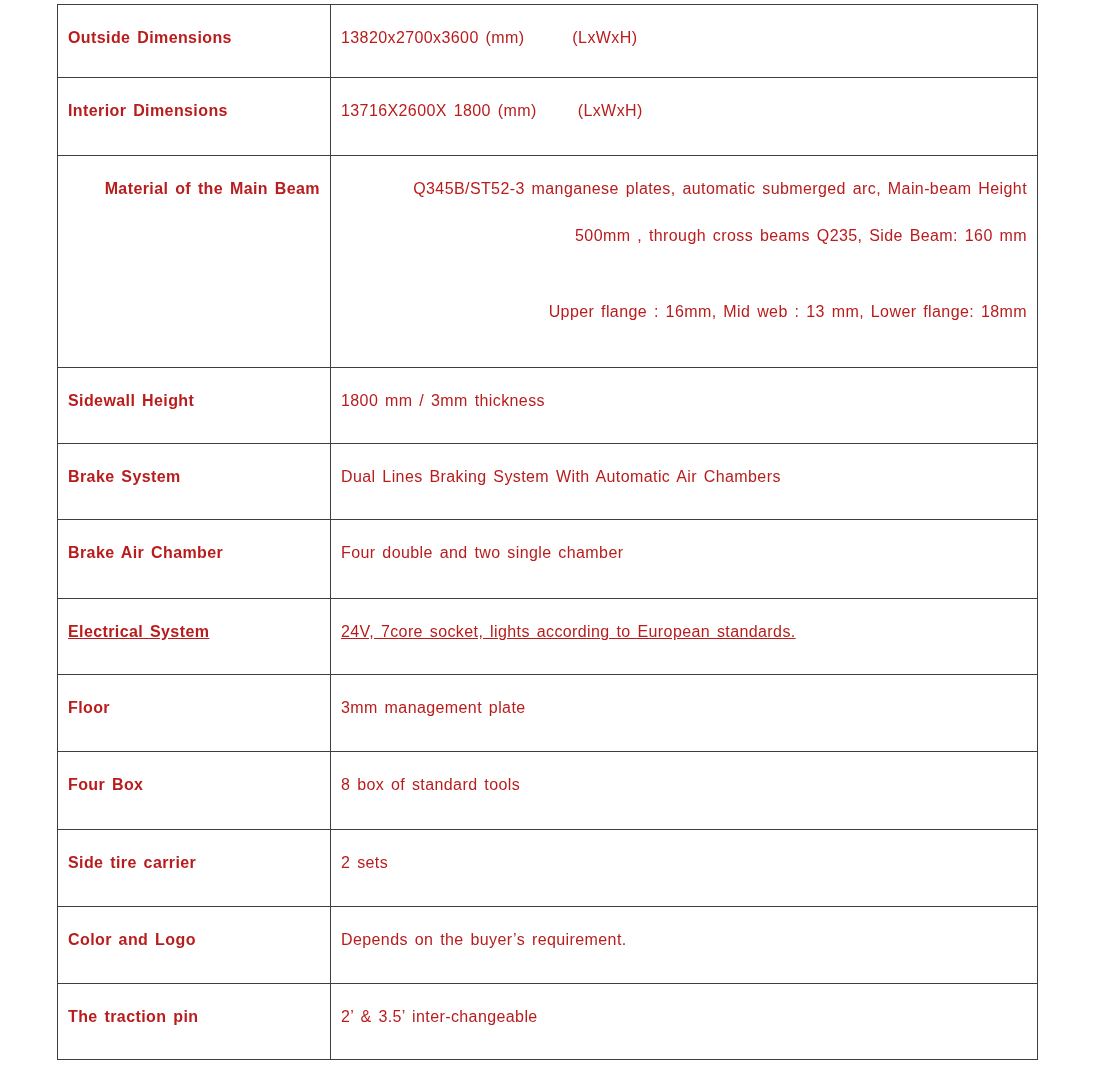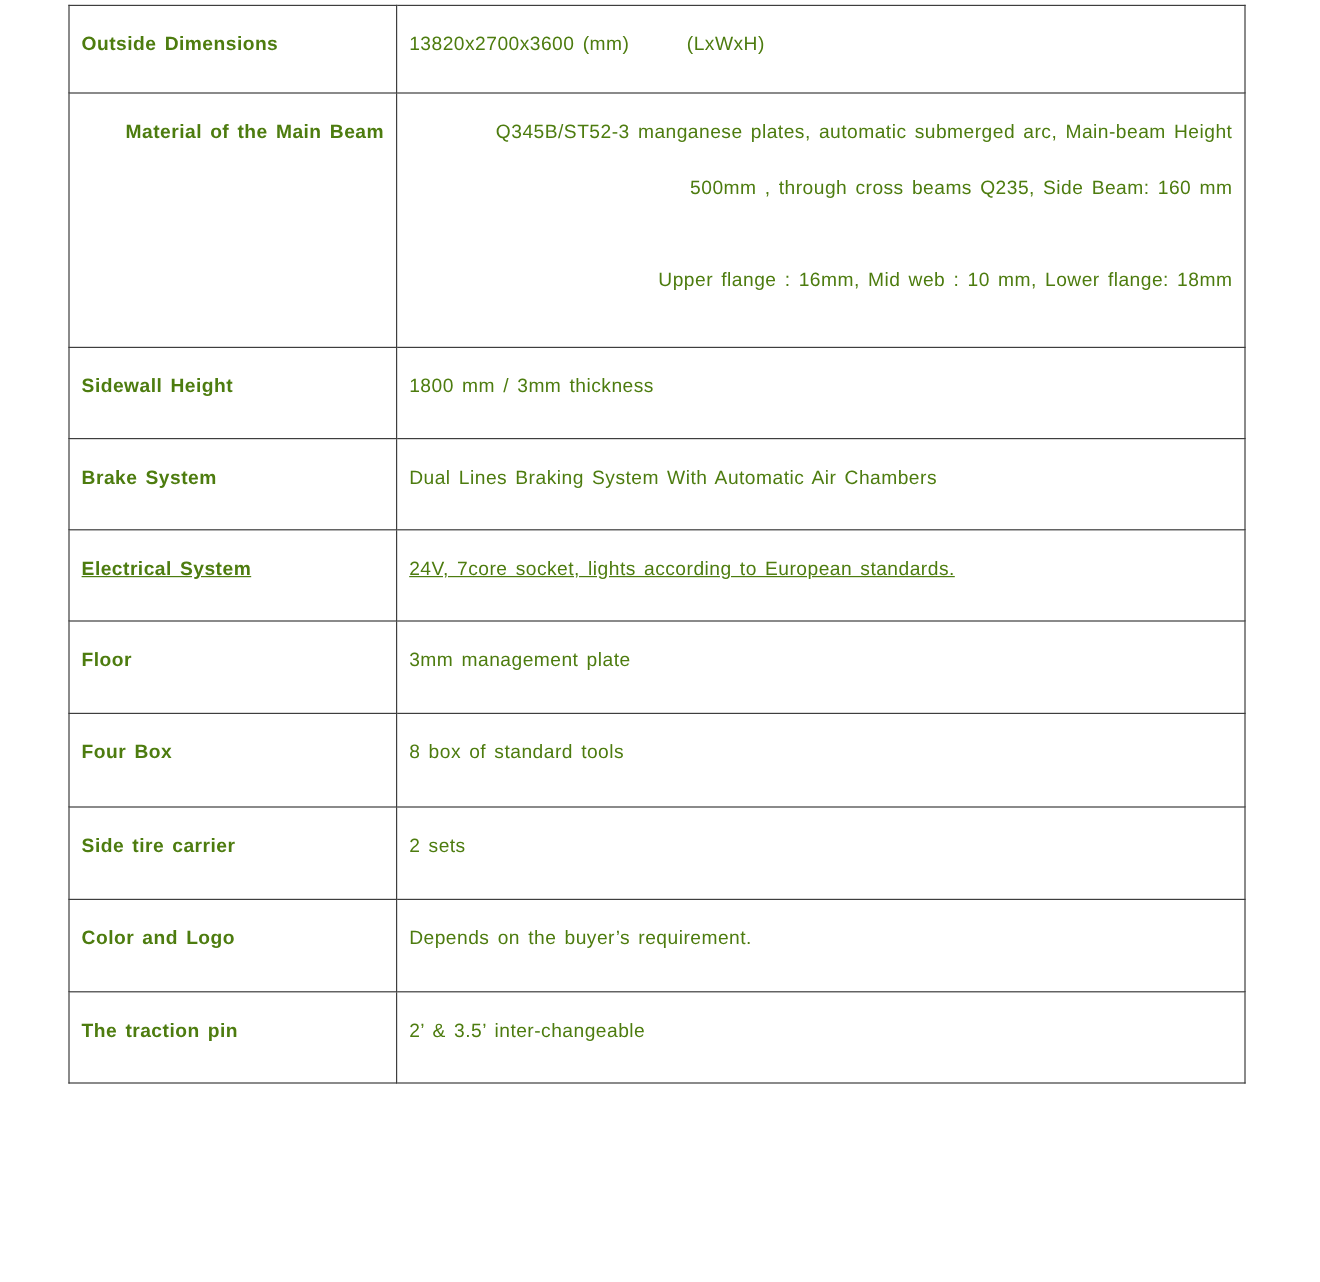--- a/index.html
+++ b/index.html
@@ -6,21 +6,21 @@
     margin: 0;
     padding: 0;
     background: #ffffff;
   }
   .page {
     position: relative;
     width: 1032px;
     height: 1068px;
     background: #ffffff;
     font-family: "Liberation Sans", sans-serif;
-    color: #4d7c0f;
+    color: #b91c1c;
   }
   table.spec {
     position: absolute;
     left: 57px;
     top: 4px;
     width: 980px;
     border-collapse: collapse;
     table-layout: fixed;
     font-size: 16px;
     letter-spacing: 0.4px;
@@ -67,38 +67,50 @@
         <col class="c-label">
         <col class="c-value">
       </colgroup>
     <tbody>
       <tr class="r1">
         <td class="label">Outside Dimensions</td>
         <td class="value">
           <div class="line">13820x2700x3600 (mm)       (LxWxH)</div>
         </td>
       </tr>
+      <tr class="r2">
+        <td class="label">Interior Dimensions</td>
+        <td class="value">
+          <div class="line">13716X2600X 1800 (mm)      (LxWxH)</div>
+        </td>
+      </tr>
       <tr class="r3">
         <td class="label">Material of the Main Beam</td>
         <td class="value">
           <div class="line p1">Q345B/ST52-3 manganese plates, automatic submerged arc, Main-beam Height</div>
           <div class="line p2">500mm , through cross beams Q235, Side Beam: 160 mm</div>
-          <div class="line p3">Upper flange : 16mm, Mid web : 10 mm, Lower flange: 18mm</div>
+          <div class="line p3">Upper flange : 16mm, Mid web : 13 mm, Lower flange: 18mm</div>
         </td>
       </tr>
       <tr class="r4">
         <td class="label">Sidewall Height</td>
         <td class="value">
           <div class="line">1800 mm / 3mm thickness</div>
         </td>
       </tr>
       <tr class="r5">
         <td class="label">Brake System</td>
         <td class="value">
           <div class="line">Dual Lines Braking System With Automatic Air Chambers</div>
+        </td>
+      </tr>
+      <tr class="r6">
+        <td class="label">Brake Air Chamber</td>
+        <td class="value">
+          <div class="line">Four double and two single chamber</div>
         </td>
       </tr>
       <tr class="r7">
         <td class="label">Electrical System</td>
         <td class="value">
           <div class="line">24V, 7core socket, lights according to European standards.</div>
         </td>
       </tr>
       <tr class="r8">
         <td class="label">Floor</td>

